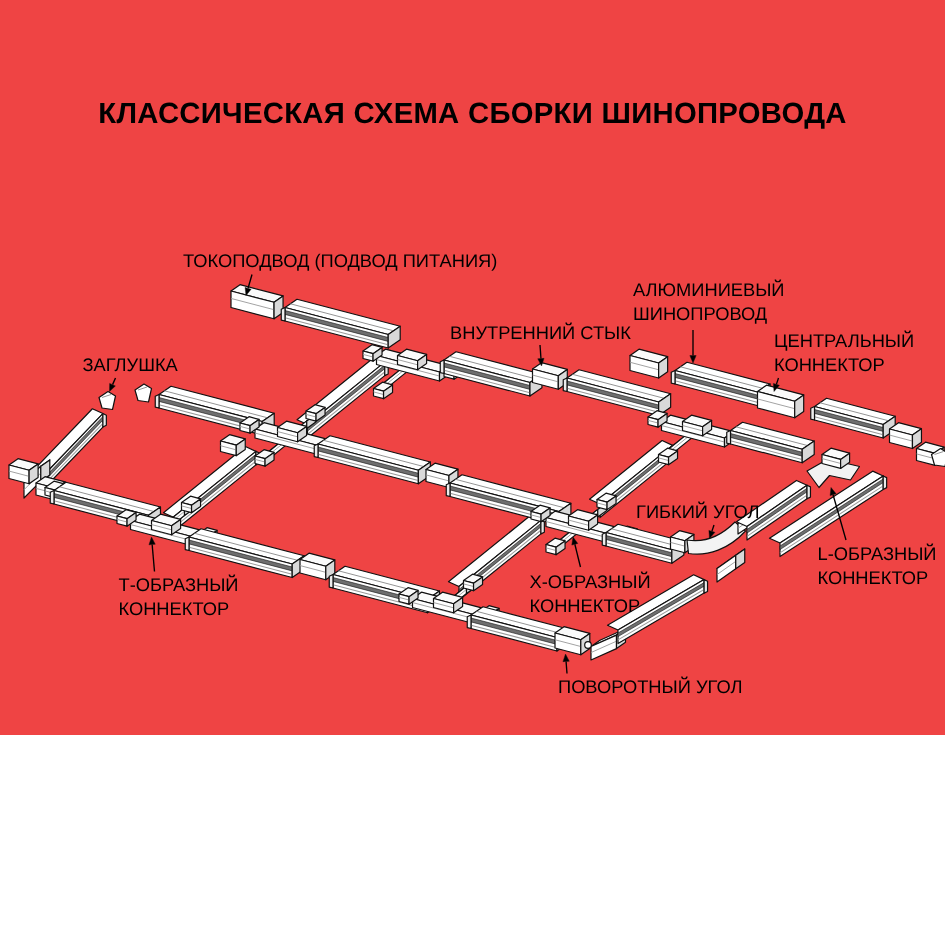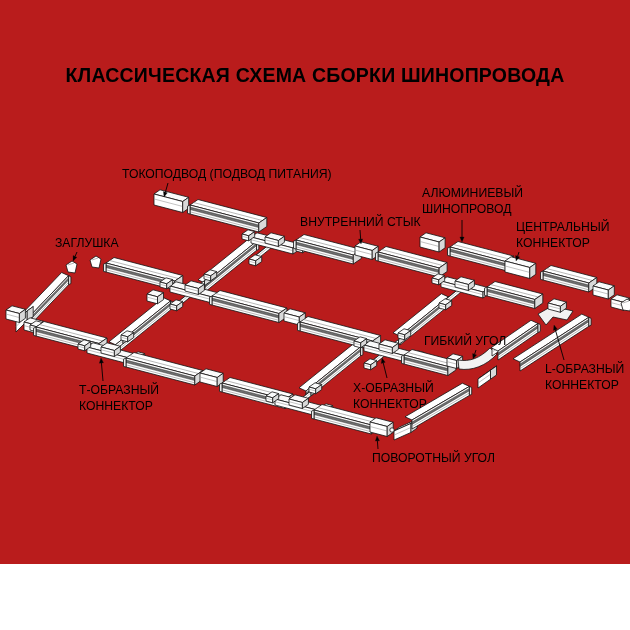--- a/index.html
+++ b/index.html
@@ -1,16 +1,16 @@
 <!DOCTYPE html>
 <html><head>
 <meta charset="utf-8">
 <style>
   html,body{margin:0;padding:0;background:#fff;}
-  .stage{position:relative;width:630px;height:564px;background:#b91c1c;overflow:hidden;
+  .stage{position:relative;width:630px;height:490px;background:#ef4444;overflow:hidden;
          font-family:"Liberation Sans",sans-serif;}
   svg{position:absolute;left:0;top:0;}
   text{fill:#000;}
   .title-text{font-size:19.5px;font-weight:bold;letter-spacing:.2px;}
   .lbl{font-size:12.2px;}
 </style>
 </head>
 <body>
 
 <div class="stage">

